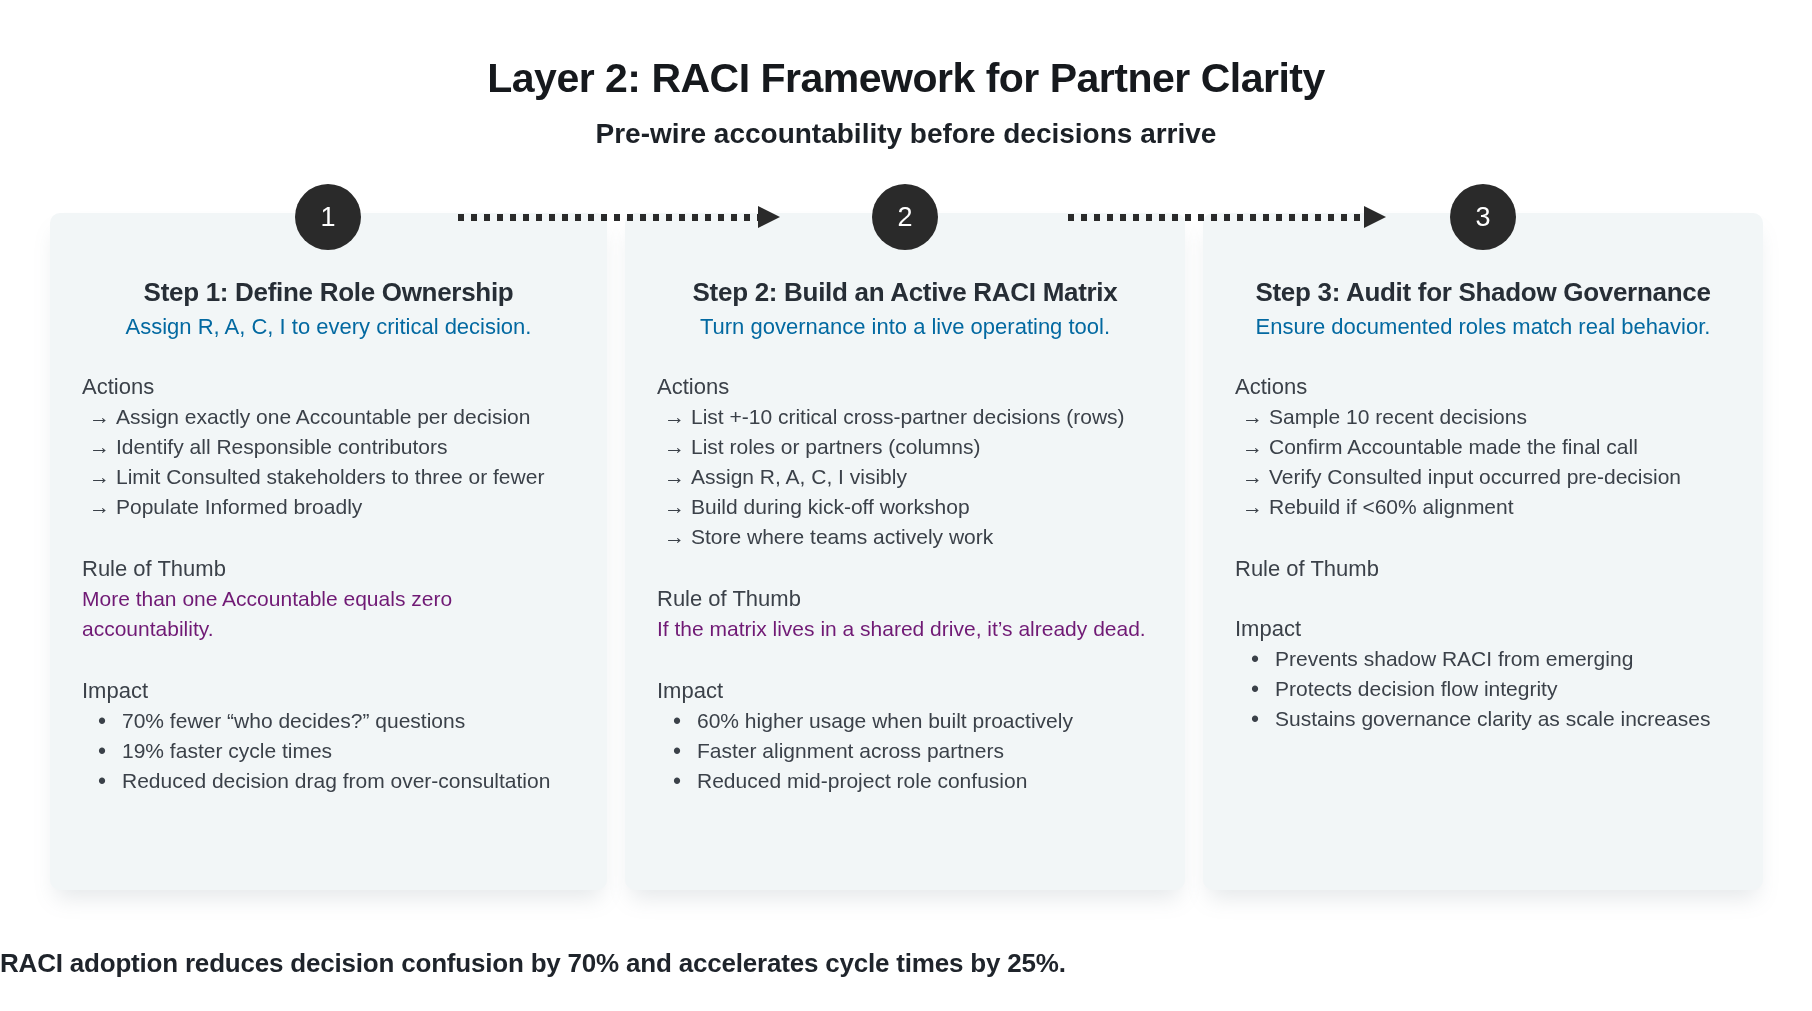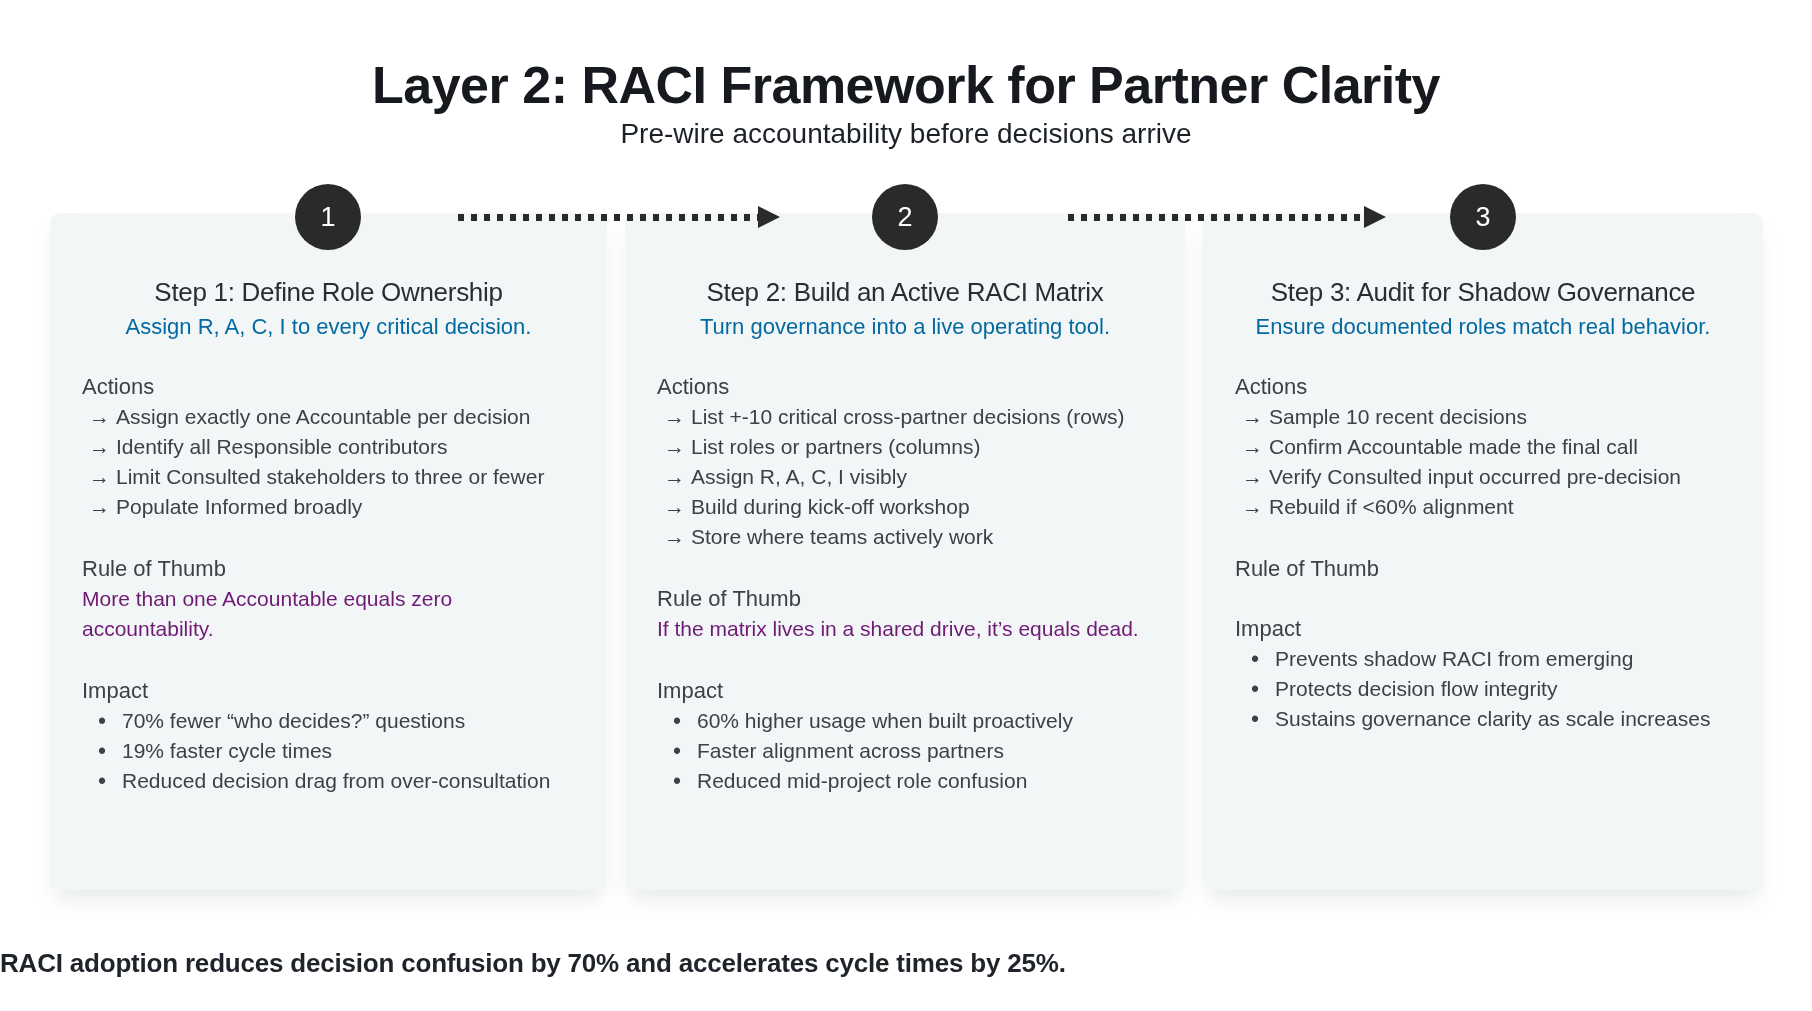--- a/index.html
+++ b/index.html
@@ -11,32 +11,32 @@
     background: #ffffff;
     overflow: hidden;
     font-family: "Liberation Sans", "DejaVu Sans", sans-serif;
     color: #3b4149;
   }
   .title {
     position: absolute;
     top: 55px; left: 0;
     width: 100%;
     text-align: center;
-    font-size: 52px;
+    font-size: 41px;
     font-weight: 700;
     letter-spacing: -0.5px;
     color: #16191d;
   }
   .subtitle {
     position: absolute;
     top: 118px; left: 0;
     width: 100%;
     text-align: center;
     font-size: 28px;
-    font-weight: 400;
+    font-weight: 700;
     color: #1c2127;
   }
   .badge {
     position: absolute;
     top: 184px;
     width: 66px; height: 66px;
     border-radius: 50%;
     background: #2a2a2a;
     color: #ffffff;
     display: flex;
@@ -83,21 +83,21 @@
     z-index: 1;
   }
   .card-1 { left: 50px;   width: 557px; }
   .card-2 { left: 625px;  width: 560px; }
   .card-3 { left: 1203px; width: 560px; }
 
   .card-title {
     margin-top: 64px;
     text-align: center;
     font-size: 26px;
-    font-weight: 400;
+    font-weight: 700;
     letter-spacing: -0.3px;
     color: #272e36;
   }
   .card-sub {
     margin-top: 6px;
     text-align: center;
     font-size: 22px;
     color: #0369a1;
   }
   .sec-label {
@@ -194,21 +194,21 @@
     <div class="sec-label">Actions</div>
     <ul class="items actions">
       <li><span class="pre">→</span><span>List +-10 critical cross-partner decisions (rows)</span></li>
       <li><span class="pre">→</span><span>List roles or partners (columns)</span></li>
       <li><span class="pre">→</span><span>Assign R, A, C, I visibly</span></li>
       <li><span class="pre">→</span><span>Build during kick-off workshop</span></li>
       <li><span class="pre">→</span><span>Store where teams actively work</span></li>
     </ul>
 
     <div class="sec-label">Rule of Thumb</div>
-    <p class="rule">If the matrix lives in a shared drive, it’s equals dead.</p>
+    <p class="rule">If the matrix lives in a shared drive, it’s already dead.</p>
 
     <div class="sec-label">Impact</div>
     <ul class="items impacts">
       <li><span class="pre">•</span><span>60% higher usage when built proactively</span></li>
       <li><span class="pre">•</span><span>Faster alignment across partners</span></li>
       <li><span class="pre">•</span><span>Reduced mid-project role confusion</span></li>
     </ul>
   </section>
 
   <section class="card card-3">

